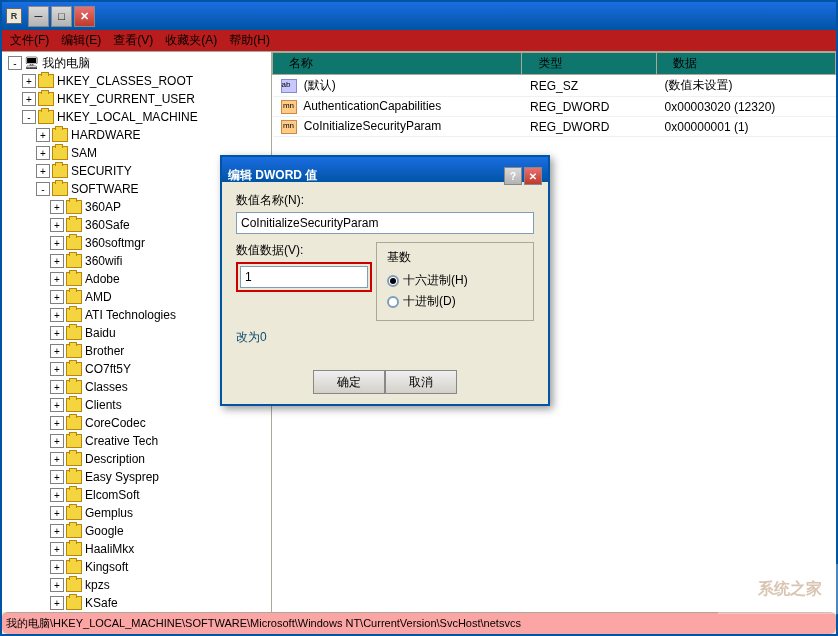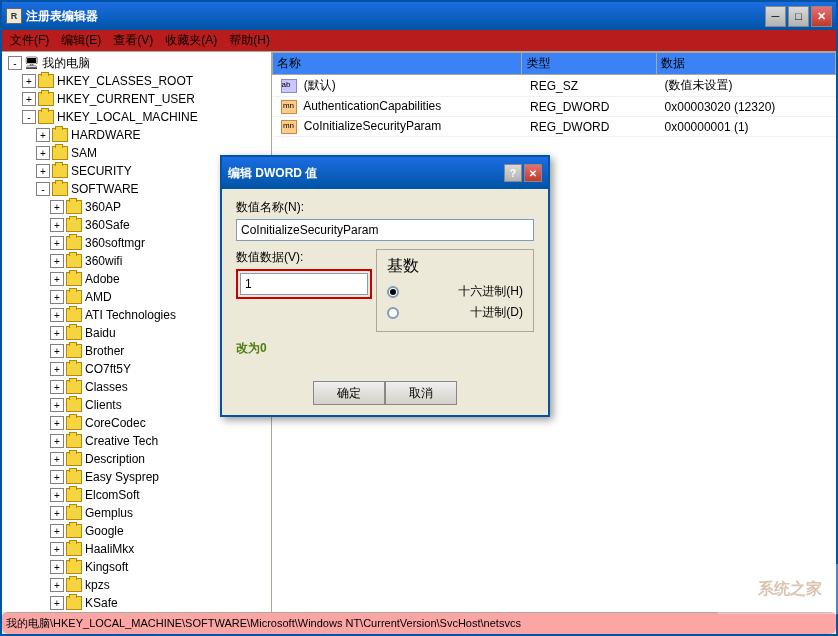--- a/index.html
+++ b/index.html
@@ -143,23 +143,23 @@
       flex: 1;
       background: white;
       overflow: auto;
     }
 
     .registry-table {
       width: 100%;
       border-collapse: collapse;
     }
     .registry-table th {
-      background: #3b82f6;
+      background: #0f766e;
       border: 1px solid #ACA899;
-      padding: 2px 4px;
+      padding: 2px 16px;
       text-align: left;
       font-weight: normal;
       height: 20px;
     }
     .registry-table td {
       border-bottom: 1px solid #f0f0f0;
       padding: 2px 8px;
       height: 20px;
     }
 
@@ -195,22 +195,22 @@
       width: 330px;
       background: #ECE9D8;
       border: 2px solid #0054A4;
       box-shadow: 3px 3px 8px rgba(0,0,0,0.4);
     }
 
     .dialog-title {
       background: linear-gradient(to bottom, #1B6DE2 0%, #0054A4 100%);
       height: 25px;
       display: flex;
-      align-items: center;
-      padding: 16px 6px;
+      align-items: flex-start;
+      padding: 10px 6px;
       color: white;
       font-size: 12px;
       font-weight: bold;
     }
     .dialog-title-text { flex: 1; }
     .dialog-btn {
       width: 18px;
       height: 18px;
       background: linear-gradient(to bottom, #d9d9d9, #b3b3b3);
       border: 1px solid #888;
@@ -256,29 +256,28 @@
       padding: 2px;
     }
 
     .radio-group {
       background: #ECE9D8;
       border: 1px solid #ACA899;
       padding: 6px 10px;
       flex: 1;
     }
     .radio-group-title {
-      font-size: 16px;
+      font-size: 12px;
       margin-bottom: 6px;
     }
     .radio-row {
       display: flex;
       align-items: center;
       margin-bottom: 4px;
       font-size: 12px;
-      justify-content: space-between;
     }
     .radio-btn {
       width: 12px;
       height: 12px;
       border-radius: 50%;
       border: 2px solid #7F9DB9;
       background: white;
       margin-right: 4px;
       display: flex;
       align-items: center;
@@ -287,24 +286,23 @@
     }
     .radio-btn.selected::after {
       content: '';
       width: 6px;
       height: 6px;
       border-radius: 50%;
       background: #000;
     }
 
     .change-text {
-      color: #4d7c0f;
+      color: #0c4a6e;
       font-size: 12px;
       margin-bottom: 24px;
-      font-weight: bold;
     }
 
     .dialog-buttons {
       display: flex;
       justify-content: center;
       gap: 0;
       margin-top: 16px;
     }
     .dialog-action-btn {
       width: 72px;
@@ -342,21 +340,20 @@
   </style>
 </head>
 <body>
 
 <div style="position:relative; width:838px; height:636px;">
 
   <div class="main-window">
 
     <div class="title-bar">
       <div class="title-bar-icon">R</div>
-      <span class="title-bar-text">注册表编辑器</span>
       <div class="title-btn">─</div>
       <div class="title-btn">□</div>
       <div class="title-btn close">✕</div>
     </div>
 
     <div class="menu-bar">
       <div class="menu-item">文件(F)</div>
       <div class="menu-item">编辑(E)</div>
       <div class="menu-item">查看(V)</div>
       <div class="menu-item">收藏夹(A)</div>

